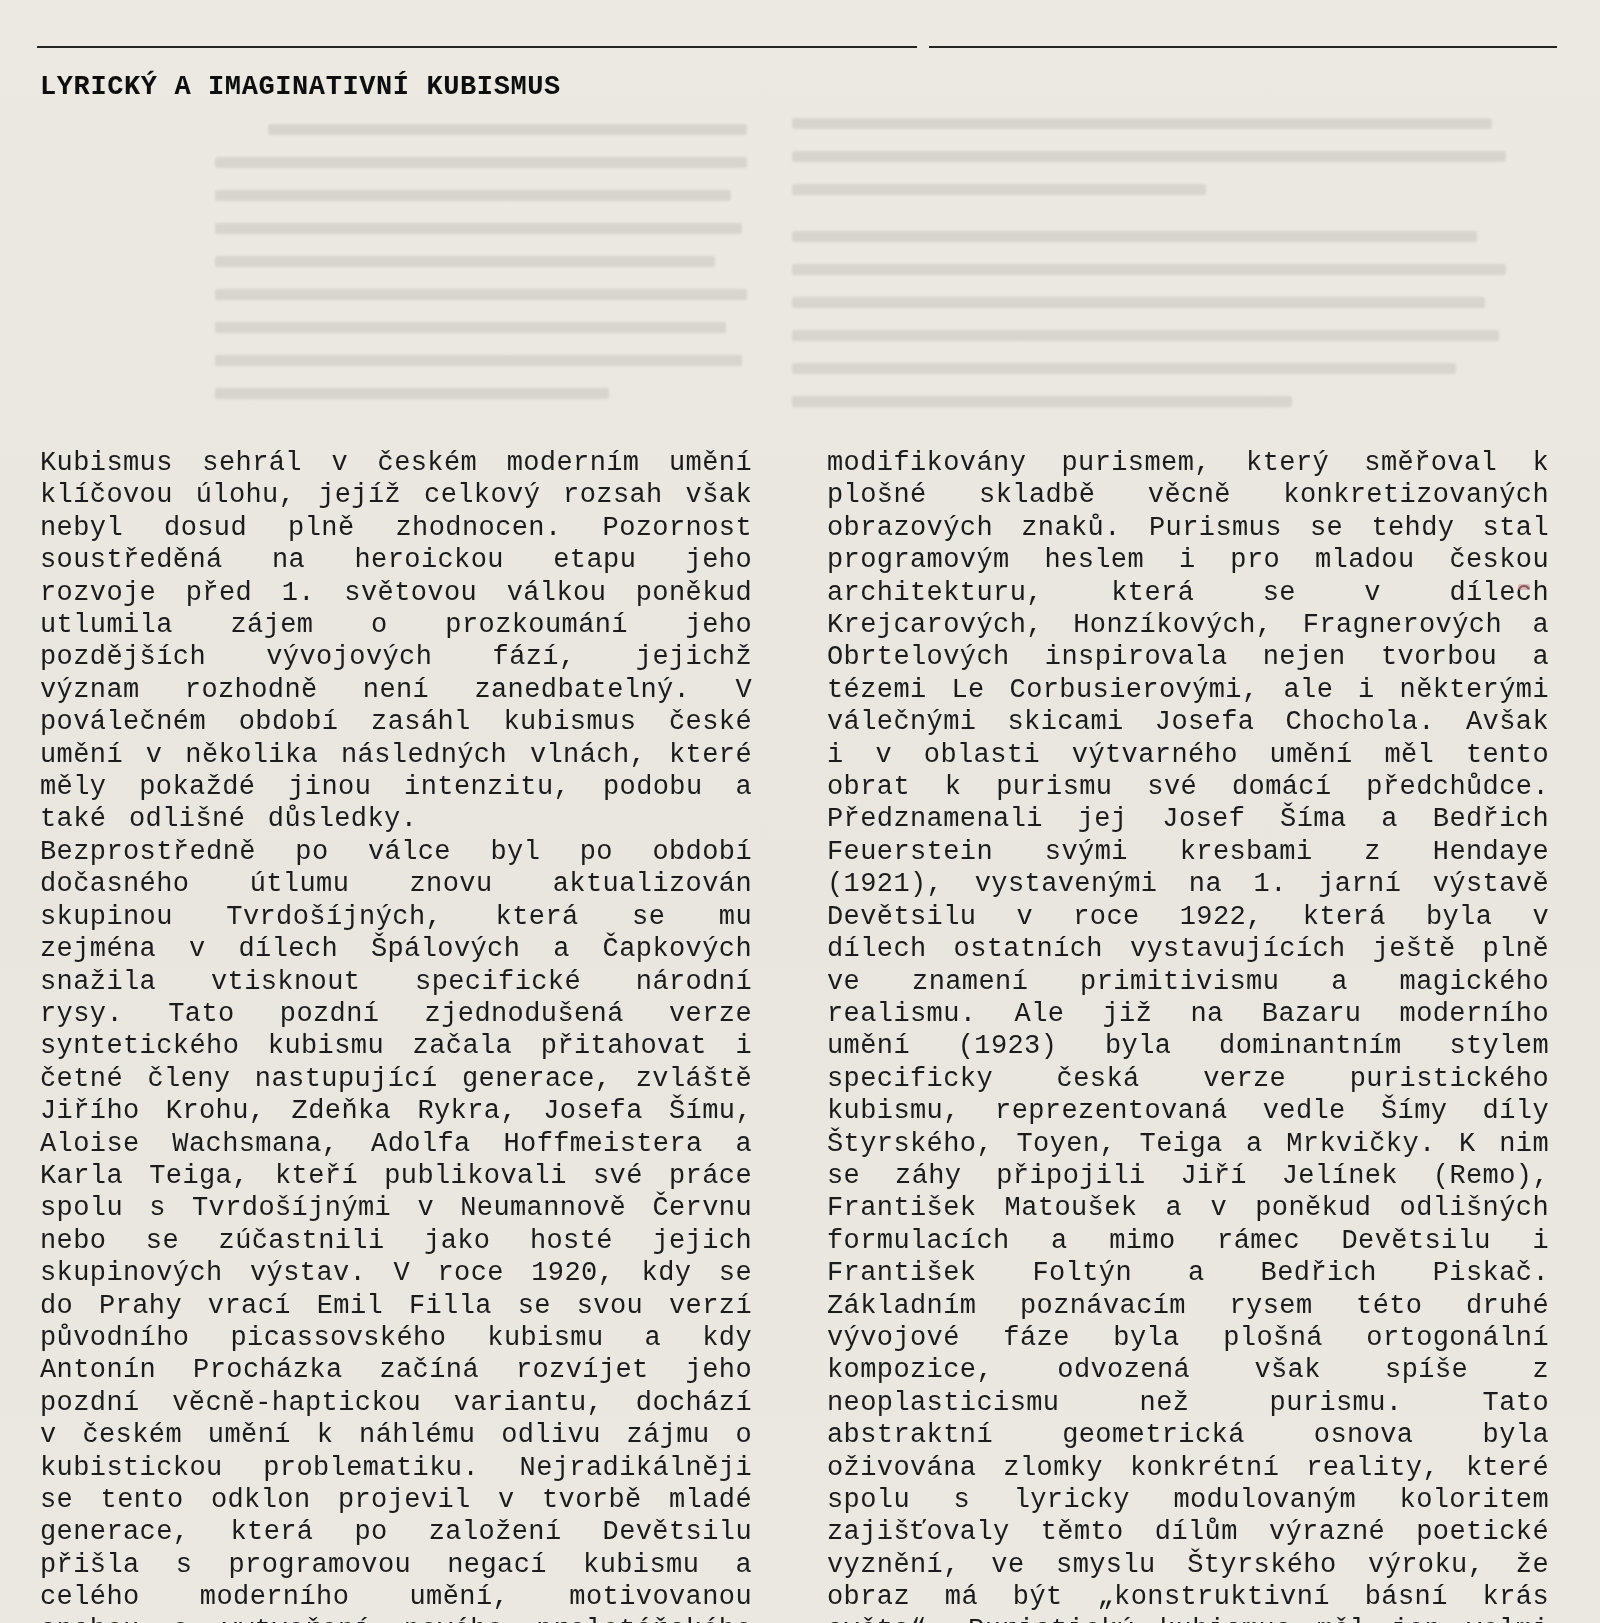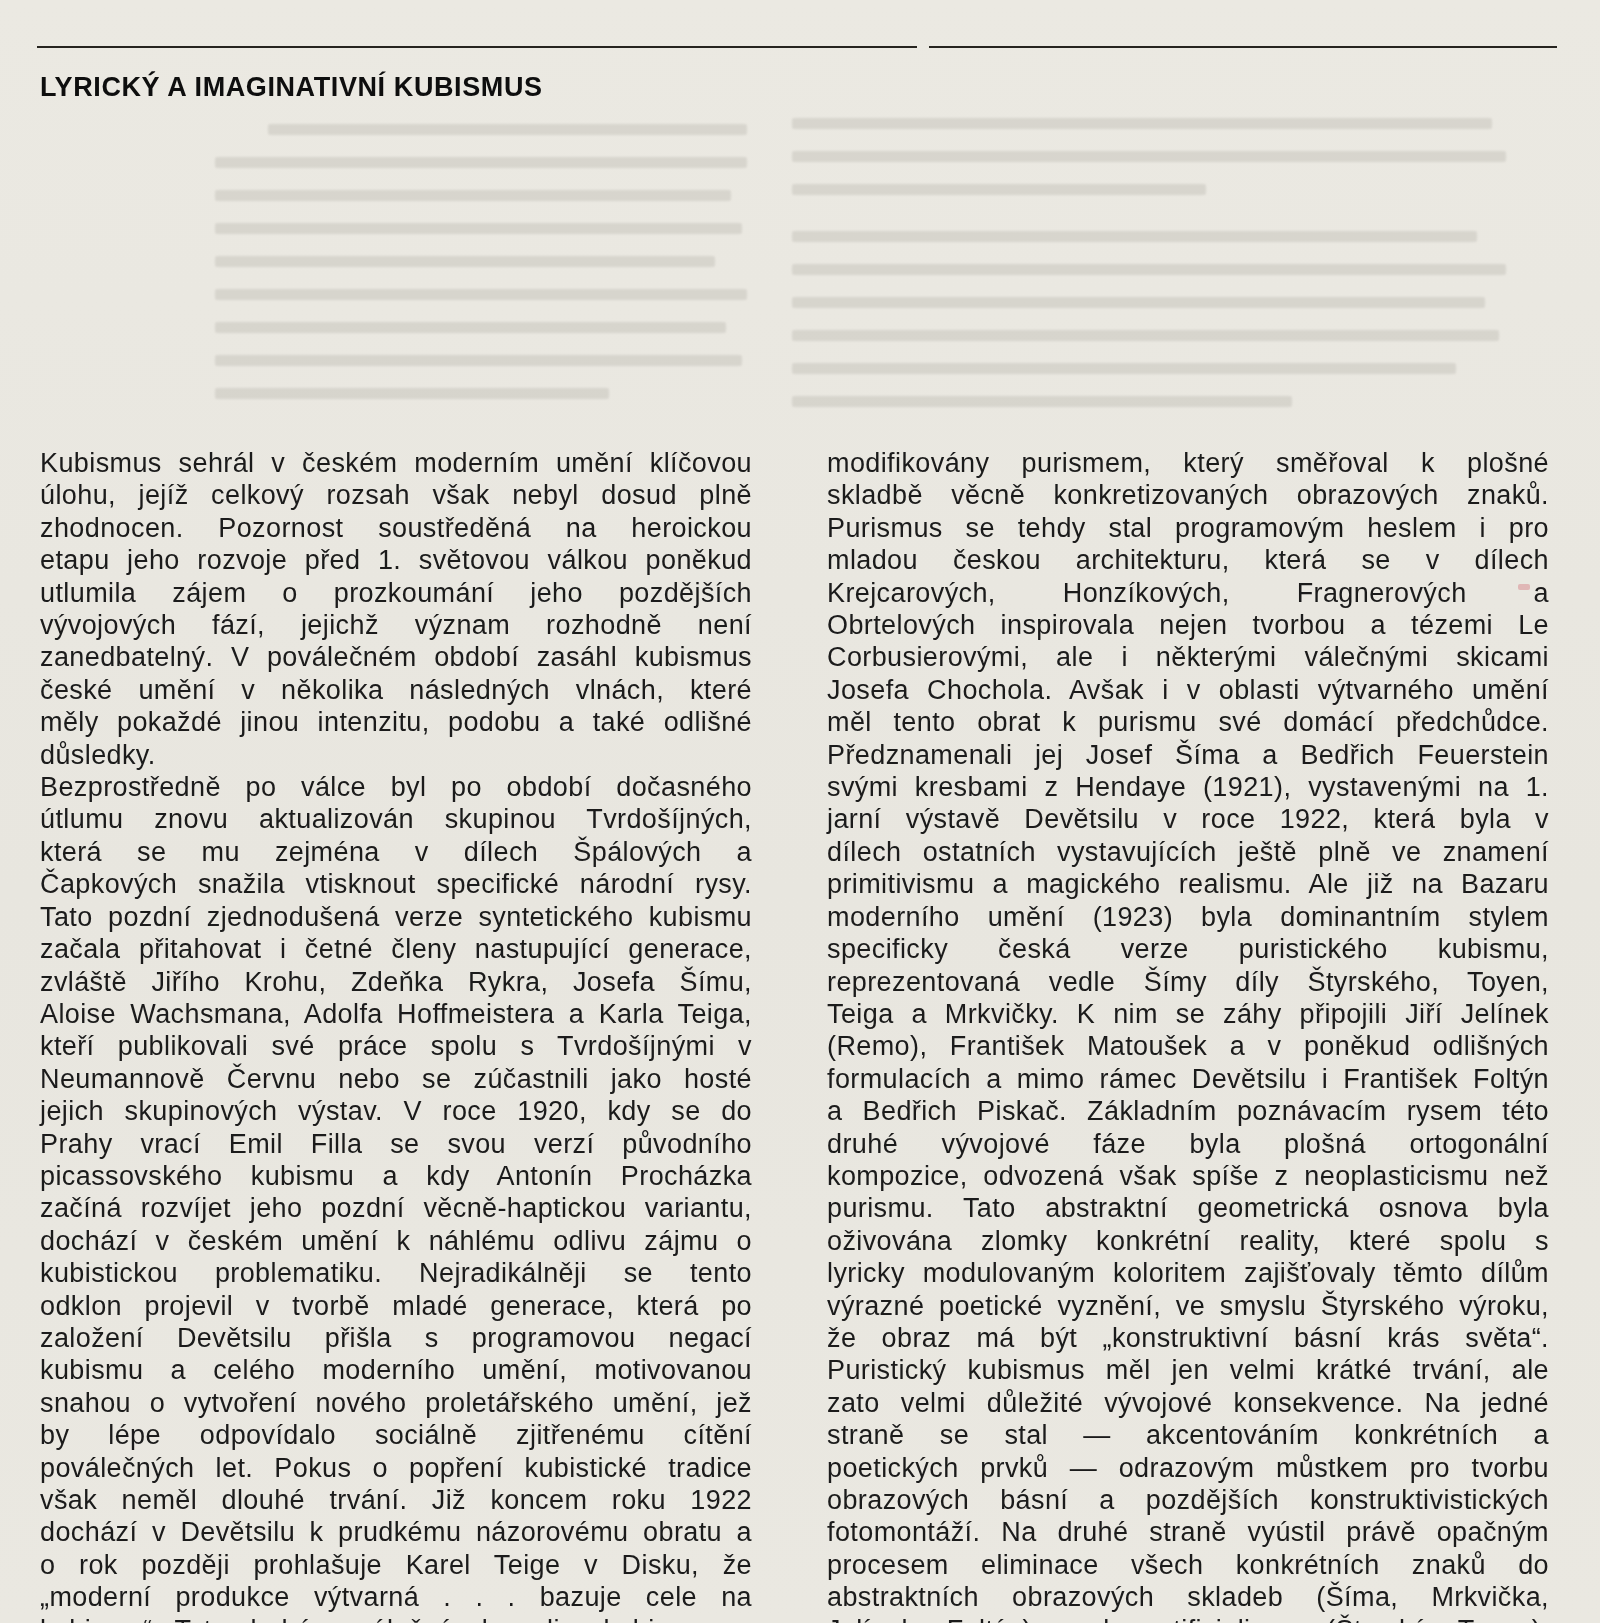--- a/index.html
+++ b/index.html
@@ -6,21 +6,21 @@
     margin: 0;
     padding: 0;
     background: #e9e7e0;
   }
   .page {
     position: relative;
     width: 1600px;
     height: 1623px;
     background: linear-gradient(180deg, #ebe9e2 0%, #e8e6df 55%, #eae8e1 100%);
     overflow: hidden;
-    font-family: Liberation Sans, sans-serif;
+    font-family: Liberation Mono, monospace;
     color: #1a1a1a;
   }
   .rule {
     position: absolute;
     top: 46px;
     height: 2px;
     background: #26241f;
   }
   .rule-left  { left: 37px;  width: 880px; }
   .rule-right { left: 929px; width: 628px; }

